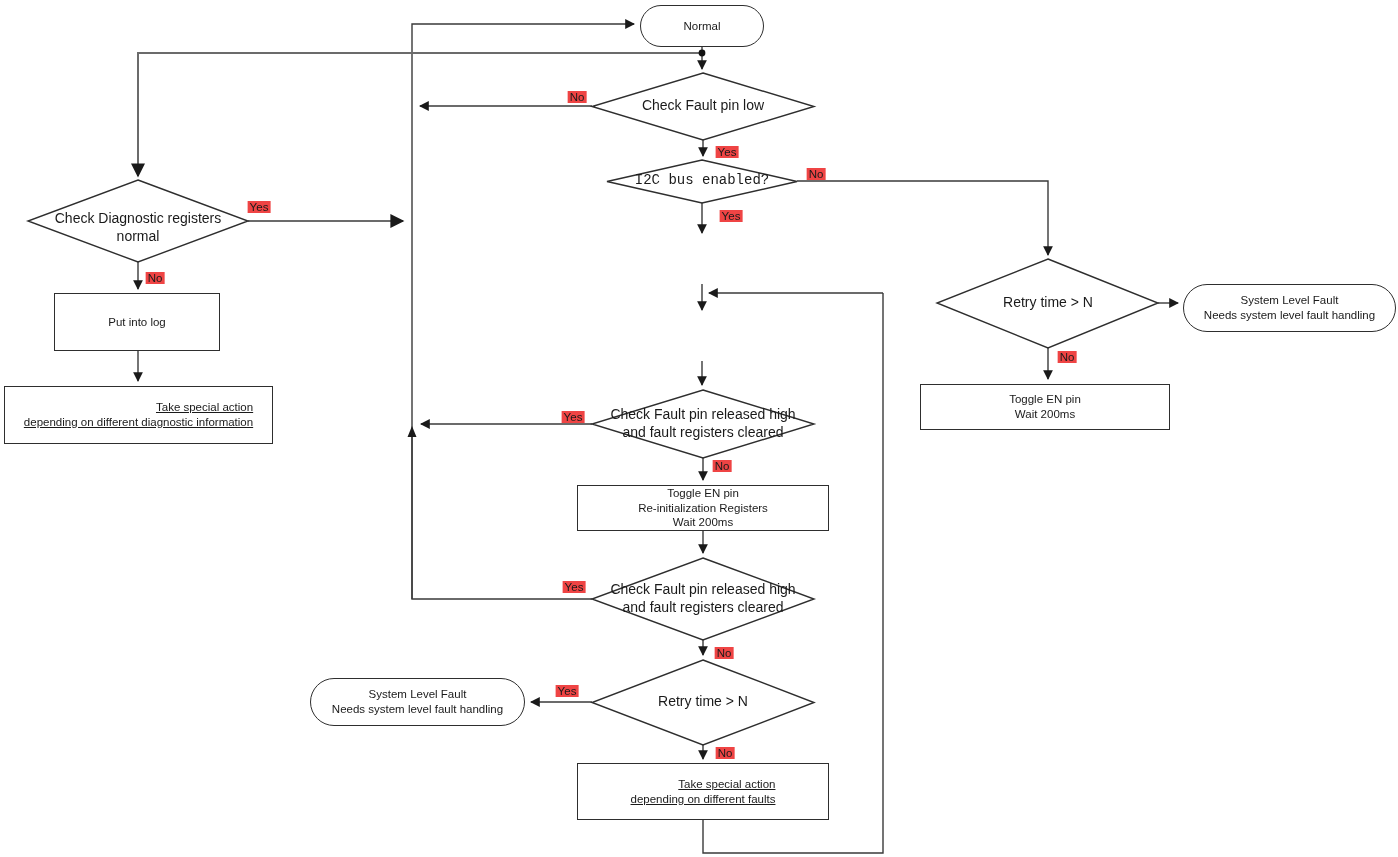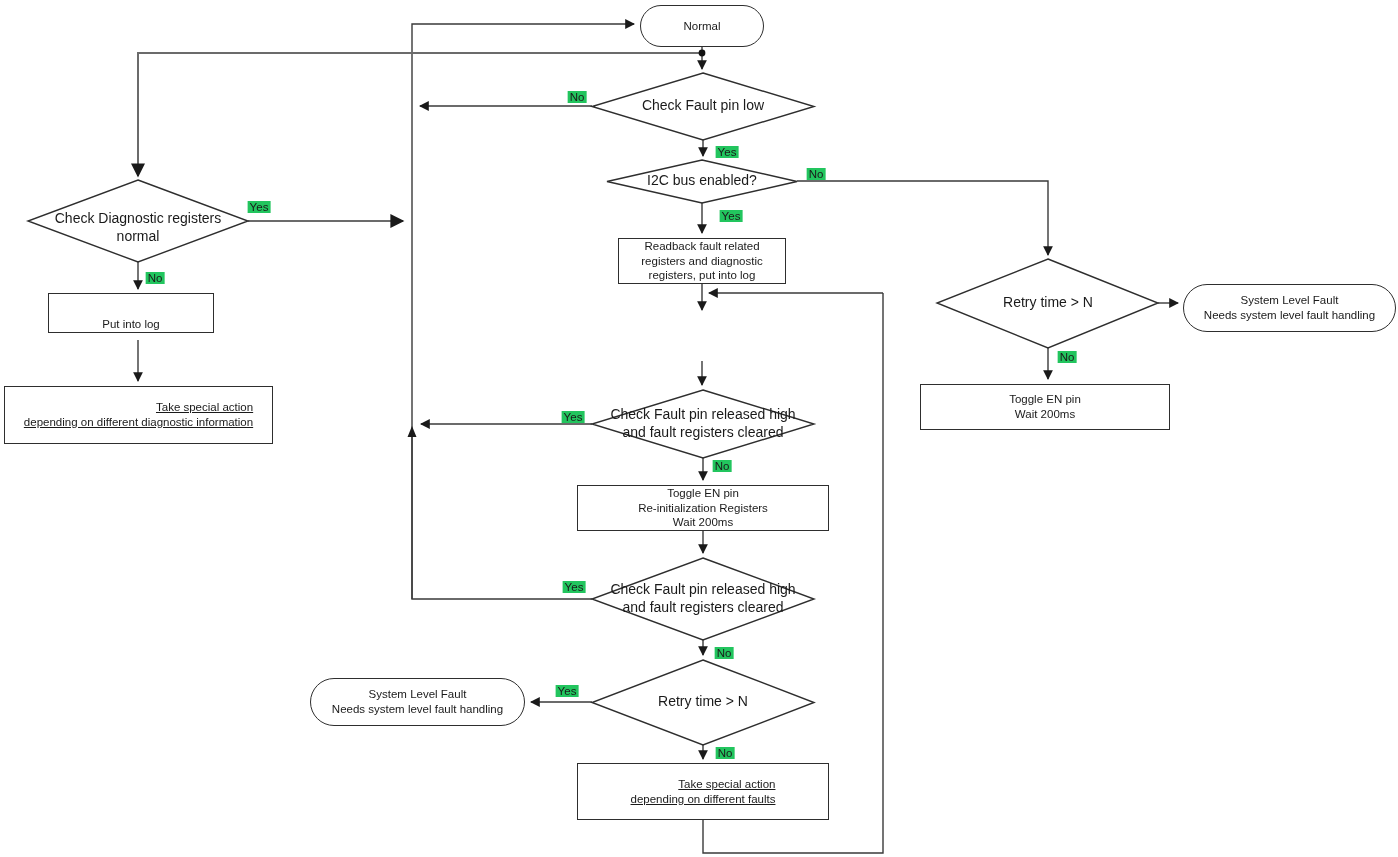--- a/index.html
+++ b/index.html
@@ -13,21 +13,21 @@
     border:1.5px solid #2e2e2e; display:flex; align-items:center; justify-content:center;
     text-align:center; font-size:11.5px; line-height:1.27; white-space:pre-line;
   }
   .oval { border-radius:24px; }
   .dlabel {
     position:absolute; transform:translate(-50%,-50%); text-align:center;
     font-size:14px; line-height:1.27; white-space:pre-line; pointer-events:none;
   }
   .elabel {
     position:absolute; transform:translate(-50%,-50%); font-size:11.5px;
-    background:#22c55e; padding:0 2px; pointer-events:none;
+    background:#ef4444; padding:0 2px; pointer-events:none;
   }
   .u { text-decoration:underline;text-align:right; }
 </style>
 </head>
 <body>
 
 <div class="canvas">
 
   <svg class="layer" width="1398" height="857" viewBox="0 0 1398 857">
     <defs>
@@ -77,48 +77,43 @@
   </div>
   <div class="node oval" style="left:310px; top:678px; width:215px; height:48px;">
     <span>System Level Fault
 Needs system level fault handling</span>
   </div>
   <div class="node oval" style="left:1183px; top:284px; width:213px; height:48px;">
     <span>System Level Fault
 Needs system level fault handling</span>
   </div>
 
-  <div class="node" style="left:618px; top:238px; width:168px; height:46px;">
-    <span>Readback fault related
-registers and diagnostic
-registers, put into log</span>
-  </div>
   <div class="node" style="left:577px; top:485px; width:252px; height:46px;">
     <span>Toggle EN pin
 Re-initialization Registers
 Wait 200ms</span>
   </div>
   <div class="node" style="left:577px; top:763px; width:252px; height:57px;">
     <span class="u">Take special action
 depending on different faults</span>
   </div>
-  <div class="node" style="left:48px; top:293px; width:166px; height:40px;align-items:flex-end;">
+  <div class="node" style="left:54px; top:293px; width:166px; height:58px;">
     <span>Put into log</span>
   </div>
   <div class="node" style="left:4px; top:386px; width:269px; height:58px;">
     <span class="u">Take special action
 depending on different diagnostic information</span>
   </div>
   <div class="node" style="left:920px; top:384px; width:250px; height:46px;">
     <span>Toggle EN pin
 Wait 200ms</span>
   </div>
 
   <div class="dlabel" style="left:703px; top:106px;">Check Fault pin low</div>
-  <div class="dlabel" style="left:702px; top:181px;">I2C bus enabled?</div>
+  <div class="dlabel" style="left:702px; top:181px;font-family:Liberation Mono, monospace;">I2C bus enabled?</div>
   <div class="dlabel" style="left:703px; top:424px;">Check Fault pin released high
 and fault registers cleared</div>
   <div class="dlabel" style="left:703px; top:599px;">Check Fault pin released high
 and fault registers cleared</div>
   <div class="dlabel" style="left:703px; top:702px;">Retry time &gt; N</div>
   <div class="dlabel" style="left:138px; top:228px;">Check Diagnostic registers
 normal</div>
   <div class="dlabel" style="left:1048px; top:303px;">Retry time &gt; N</div>
 
   <div class="elabel" style="left:577px; top:97px;">No</div>

